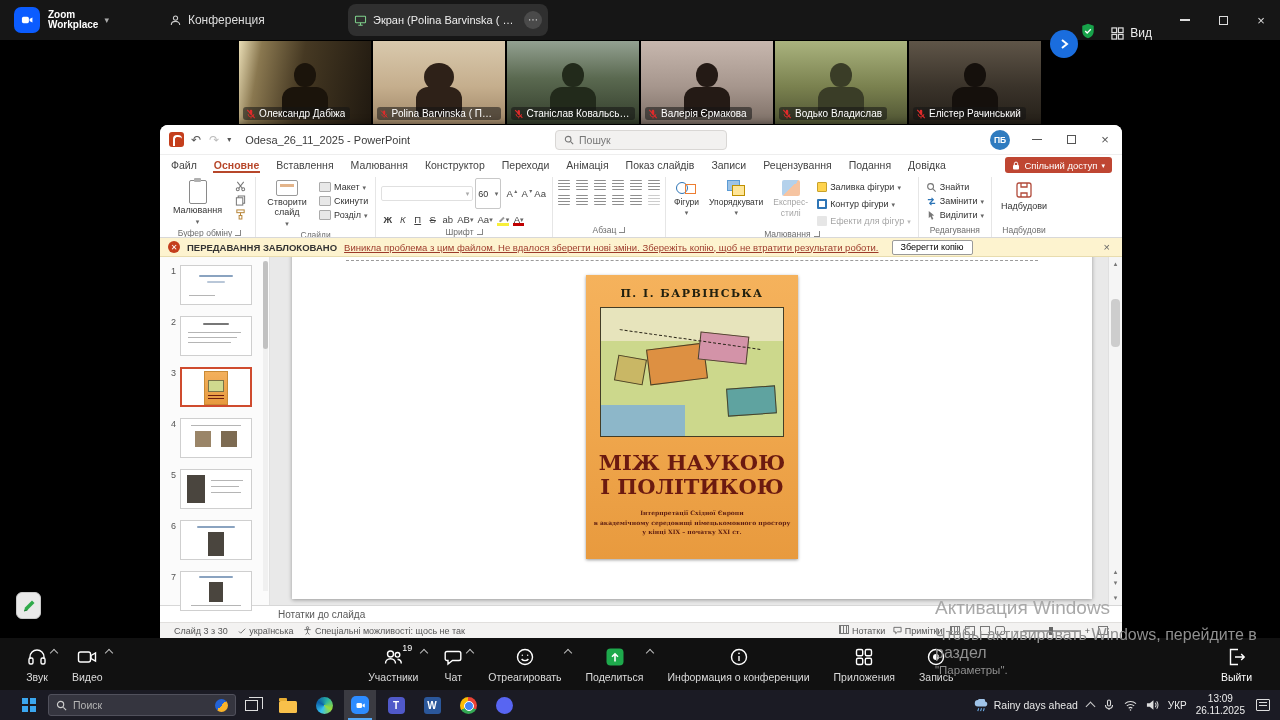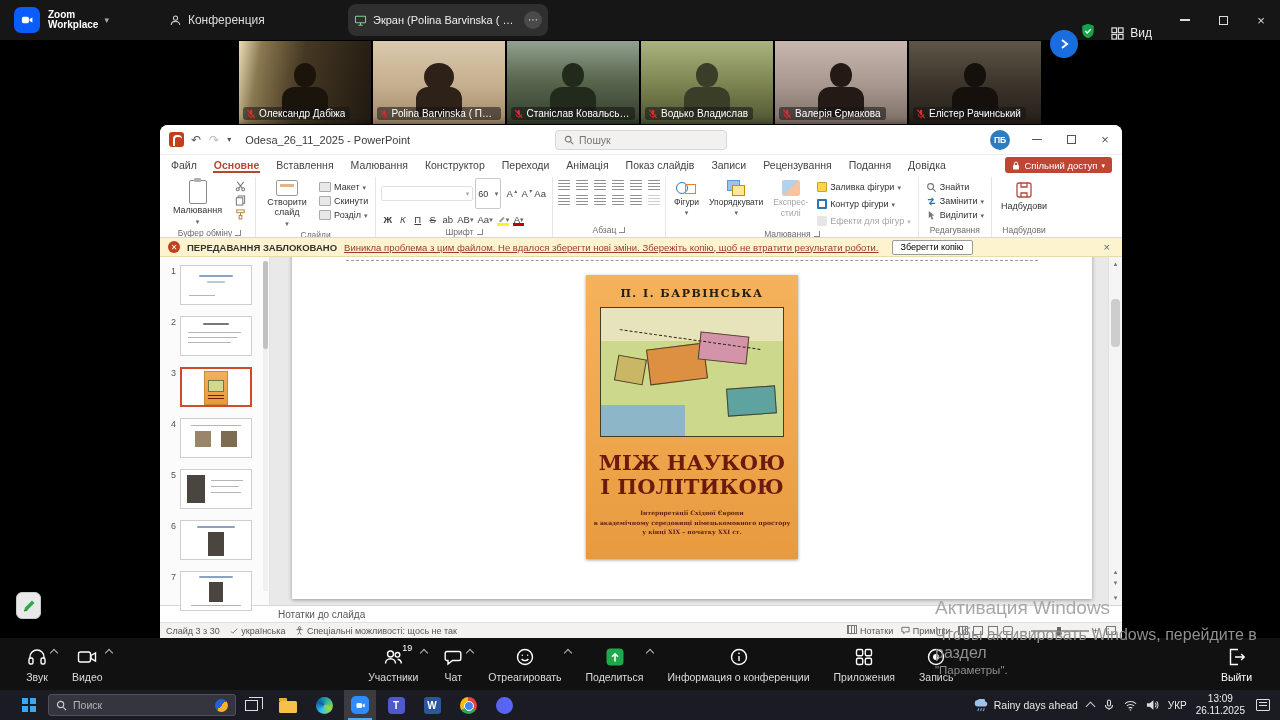--- a/index.html
+++ b/index.html
@@ -154,21 +154,21 @@
 
 
 .vscroll{position:absolute;right:0;top:0;bottom:0;width:14px;background:#f5f5f5;border-left:1px solid #e0e0e0;display:flex;flex-direction:column;align-items:center;font-size:7px;color:#777}
 .vscroll .arr{height:14px;display:flex;align-items:center;justify-content:center;width:100%;cursor:pointer}
 .vscroll .track{flex:1;width:100%;position:relative}
 .vscroll .vthumb{position:absolute;left:2px;right:2px;top:28px;height:48px;background:#cdcdcd;border-radius:4px}
 .vscroll .navbtns{display:flex;flex-direction:column;gap:3px;padding:4px 0;cursor:pointer}
 
 
 .notesbar{height:17px;background:#fff;border-top:1px solid #d7d7d7;display:flex;align-items:center;padding-left:118px;font-size:10px;color:#595959;flex:none}
-.statusbar{height:16px;background:#f3f2f1;border-top:1px solid #e1dfdd;display:flex;align-items:center;font-size:9px;color:#555;padding:0 6px;gap:10px;flex:none}
+.statusbar{height:16px;background:#f3f2f1;border-top:1px solid #e1dfdd;display:flex;align-items:center;font-size:9px;color:#555;padding:0 14px;gap:10px;flex:none}
 .st-left{display:flex;align-items:center;gap:10px;white-space:nowrap}
 .st-right{margin-left:auto;display:flex;align-items:center;gap:8px;white-space:nowrap}
 .st-ic{width:9px;height:9px;display:inline-block;vertical-align:-1px}
 .viewics{display:flex;gap:5px;align-items:center}
 .vic{width:10px;height:9px;border:1px solid #777;display:inline-block}
 .vic.grid{background:repeating-linear-gradient(90deg,#777 0 1px,transparent 1px 3px)}
 .zslider{display:flex;align-items:center;gap:4px;color:#555}
 .ztrack{width:58px;height:2px;background:#a0a0a0;position:relative}
 .zknob{position:absolute;left:26px;top:-3px;width:4px;height:8px;background:#666}
 
@@ -319,44 +319,44 @@
       <div class="nametag">
         <svg width="10" height="10" viewBox="0 0 12 12">
             <rect x="4.5" y="1" width="3" height="6" rx="1.5" fill="#e02b2b"></rect>
             <path d="M2.5 6a3.5 3.5 0 0 0 7 0" fill="none" stroke="#e02b2b"></path>
             <line x1="6" y1="9.5" x2="6" y2="11.5" stroke="#e02b2b"></line>
             <line x1="1.5" y1="1" x2="10.5" y2="11" stroke="#e02b2b" stroke-width="1.4"></line>
           </svg>
         <span>Станіслав Ковальський</span>
       </div>
     </div>
+    <div class="tile t5">
+      <div class="vbg"></div>
+        <div class="sil"></div>
+      <div class="nametag">
+        <svg width="10" height="10" viewBox="0 0 12 12">
+            <rect x="4.5" y="1" width="3" height="6" rx="1.5" fill="#e02b2b"></rect>
+            <path d="M2.5 6a3.5 3.5 0 0 0 7 0" fill="none" stroke="#e02b2b"></path>
+            <line x1="6" y1="9.5" x2="6" y2="11.5" stroke="#e02b2b"></line>
+            <line x1="1.5" y1="1" x2="10.5" y2="11" stroke="#e02b2b" stroke-width="1.4"></line>
+          </svg>
+        <span>Валерія Єрмакова</span>
+      </div>
+    </div>
     <div class="tile t4">
       <div class="vbg"></div>
         <div class="sil"></div>
       <div class="nametag">
         <svg width="10" height="10" viewBox="0 0 12 12">
             <rect x="4.5" y="1" width="3" height="6" rx="1.5" fill="#e02b2b"></rect>
             <path d="M2.5 6a3.5 3.5 0 0 0 7 0" fill="none" stroke="#e02b2b"></path>
             <line x1="6" y1="9.5" x2="6" y2="11.5" stroke="#e02b2b"></line>
             <line x1="1.5" y1="1" x2="10.5" y2="11" stroke="#e02b2b" stroke-width="1.4"></line>
           </svg>
         <span>Водько Владислав</span>
-      </div>
-    </div>
-    <div class="tile t5">
-      <div class="vbg"></div>
-        <div class="sil"></div>
-      <div class="nametag">
-        <svg width="10" height="10" viewBox="0 0 12 12">
-            <rect x="4.5" y="1" width="3" height="6" rx="1.5" fill="#e02b2b"></rect>
-            <path d="M2.5 6a3.5 3.5 0 0 0 7 0" fill="none" stroke="#e02b2b"></path>
-            <line x1="6" y1="9.5" x2="6" y2="11.5" stroke="#e02b2b"></line>
-            <line x1="1.5" y1="1" x2="10.5" y2="11" stroke="#e02b2b" stroke-width="1.4"></line>
-          </svg>
-        <span>Валерія Єрмакова</span>
       </div>
     </div>
     <div class="tile t6">
       <div class="vbg"></div>
         <div class="sil"></div>
       <div class="nametag">
         <svg width="10" height="10" viewBox="0 0 12 12">
             <rect x="4.5" y="1" width="3" height="6" rx="1.5" fill="#e02b2b"></rect>
             <path d="M2.5 6a3.5 3.5 0 0 0 7 0" fill="none" stroke="#e02b2b"></path>
             <line x1="6" y1="9.5" x2="6" y2="11.5" stroke="#e02b2b"></line>

